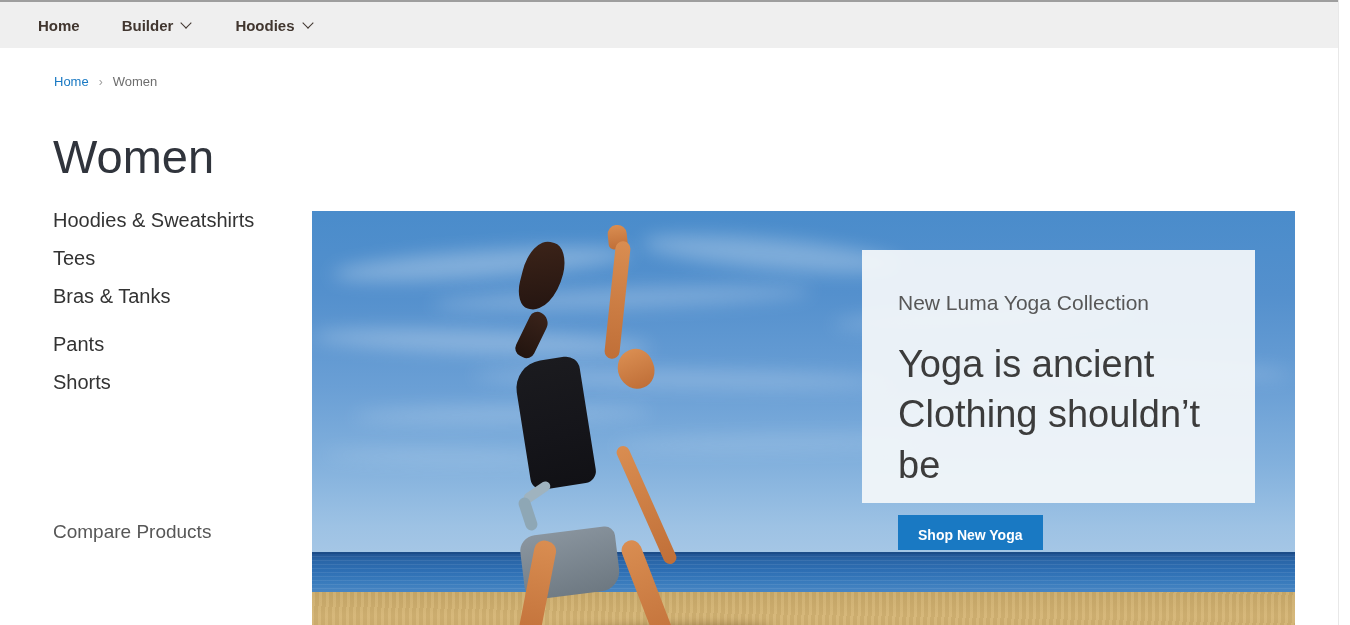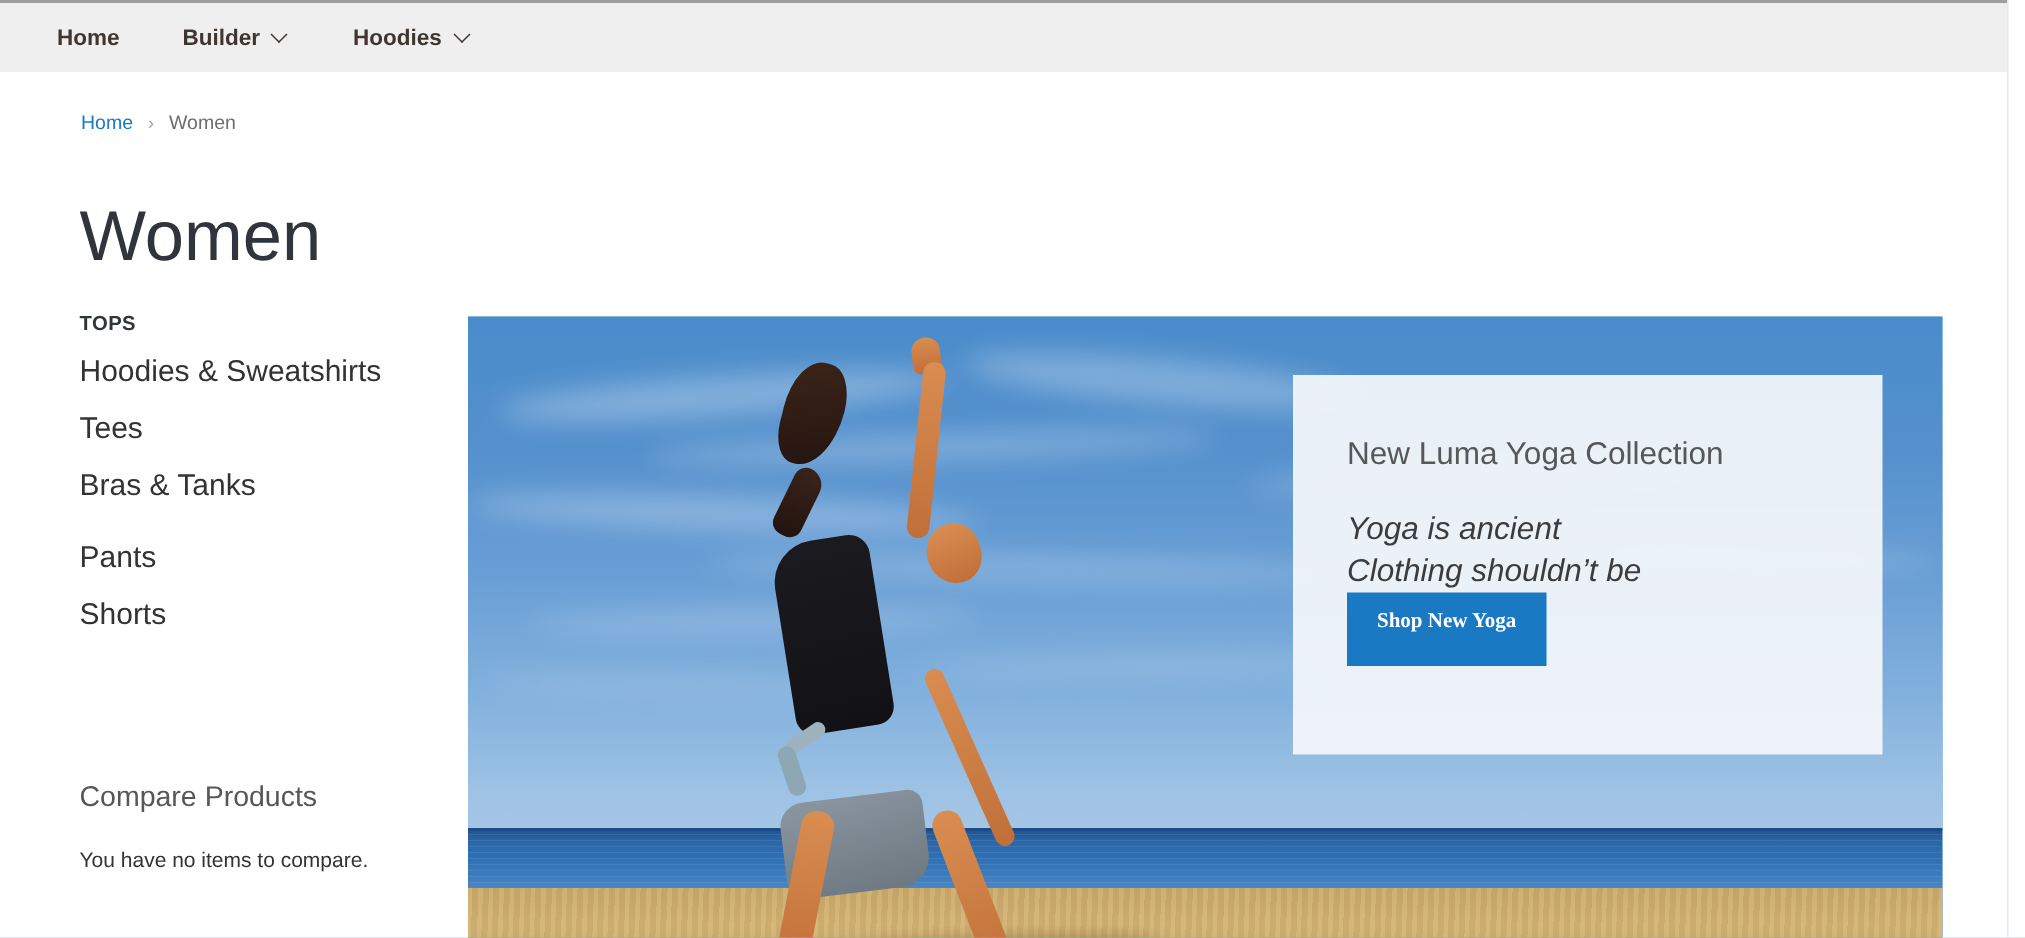--- a/index.html
+++ b/index.html
@@ -312,36 +312,36 @@
     padding: 40px 36px 0 36px;
   }
   .promo-eyebrow {
     font-size: 21px;
     font-weight: 300;
     color: #575757;
     margin-bottom: 24px;
     line-height: 1.2;
   }
   .promo-headline {
-    font-size: 21px;
+    font-size: 38px;
     font-weight: 300;
     color: #3c3c3c;
     line-height: 1.32;
-    font-style: italic;
+    margin-bottom: 25px;
   }
   .promo-btn {
     display: inline-block;
     background: #1979c3;
     color: #ffffff;
     font-size: 14px;
     font-weight: bold;
-    padding: 13px 20px 22px 20px;
+    padding: 13px 20px 8px 20px;
     border: none;
     cursor: pointer;
-    font-family: Liberation Serif, serif;
+    font-family: Liberation Sans, sans-serif;
     line-height: 1;
   }
 </style>
 </head>
 <body>
 
 <div class="page">
 
   <div class="topnav">
     <div class="nav-item">
@@ -361,34 +361,32 @@
     <a class="crumb-link" href="#">Home</a>
     <span class="crumb-sep">›</span>
     <span class="crumb-current">Women</span>
   </div>
 
   <h1 class="page-title">Women</h1>
 
   <div class="sidebar">
 
     <div class="side-group">
-      <div class="side-heading">TOPS</div>
       <a class="side-link" href="#">Hoodies &amp; Sweatshirts</a>
       <a class="side-link" href="#">Tees</a>
       <a class="side-link" href="#">Bras &amp; Tanks</a>
     </div>
 
     <div class="side-group">
       <a class="side-link" href="#">Pants</a>
       <a class="side-link" href="#">Shorts</a>
     </div>
 
     <div class="compare-block">
       <div class="compare-title">Compare Products</div>
-      <div class="compare-empty">You have no items to compare.</div>
     </div>
   </div>
 
   <div class="banner">
 
     <div class="sky"></div>
     <div class="cloud c1"></div>
     <div class="cloud c2"></div>
     <div class="cloud c3"></div>
     <div class="cloud c4"></div>

